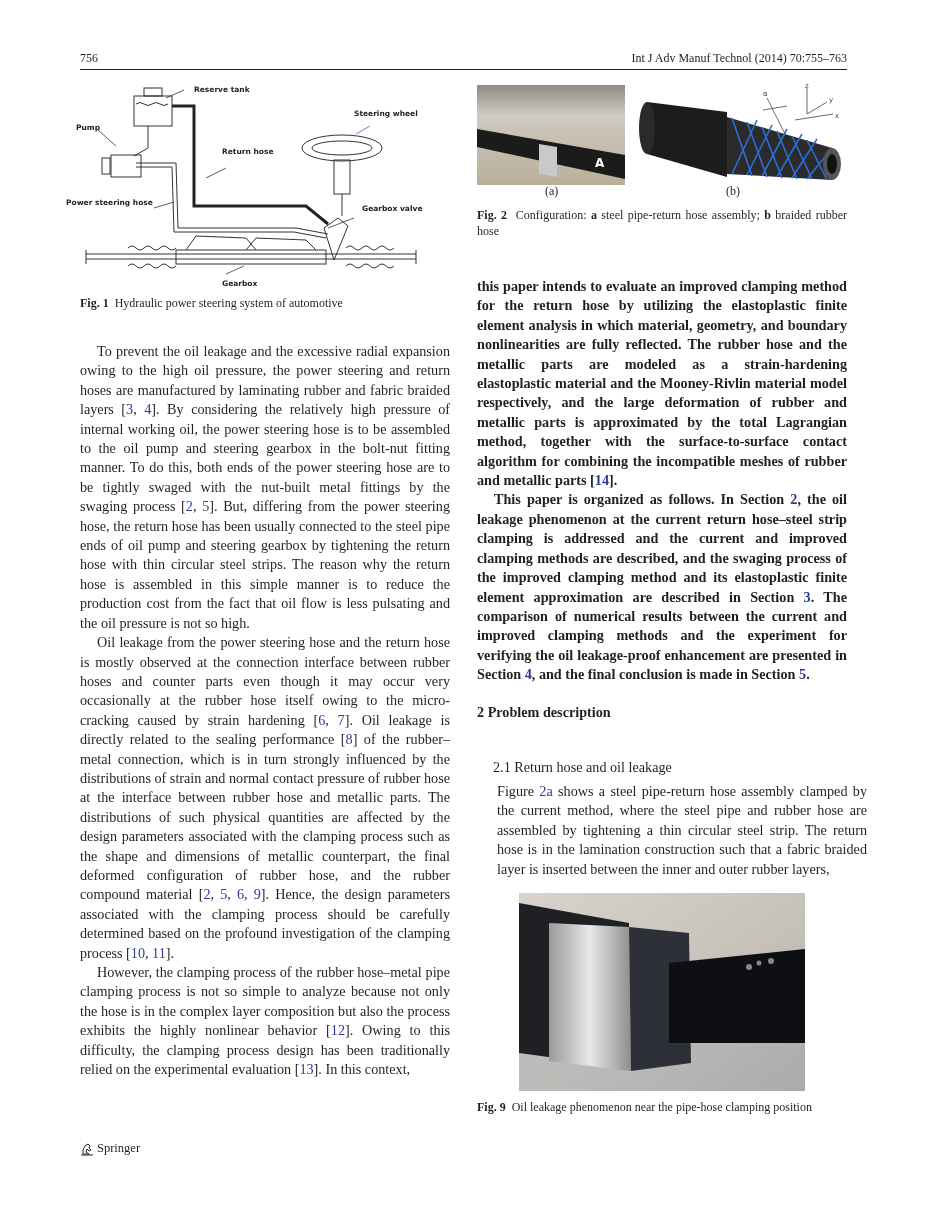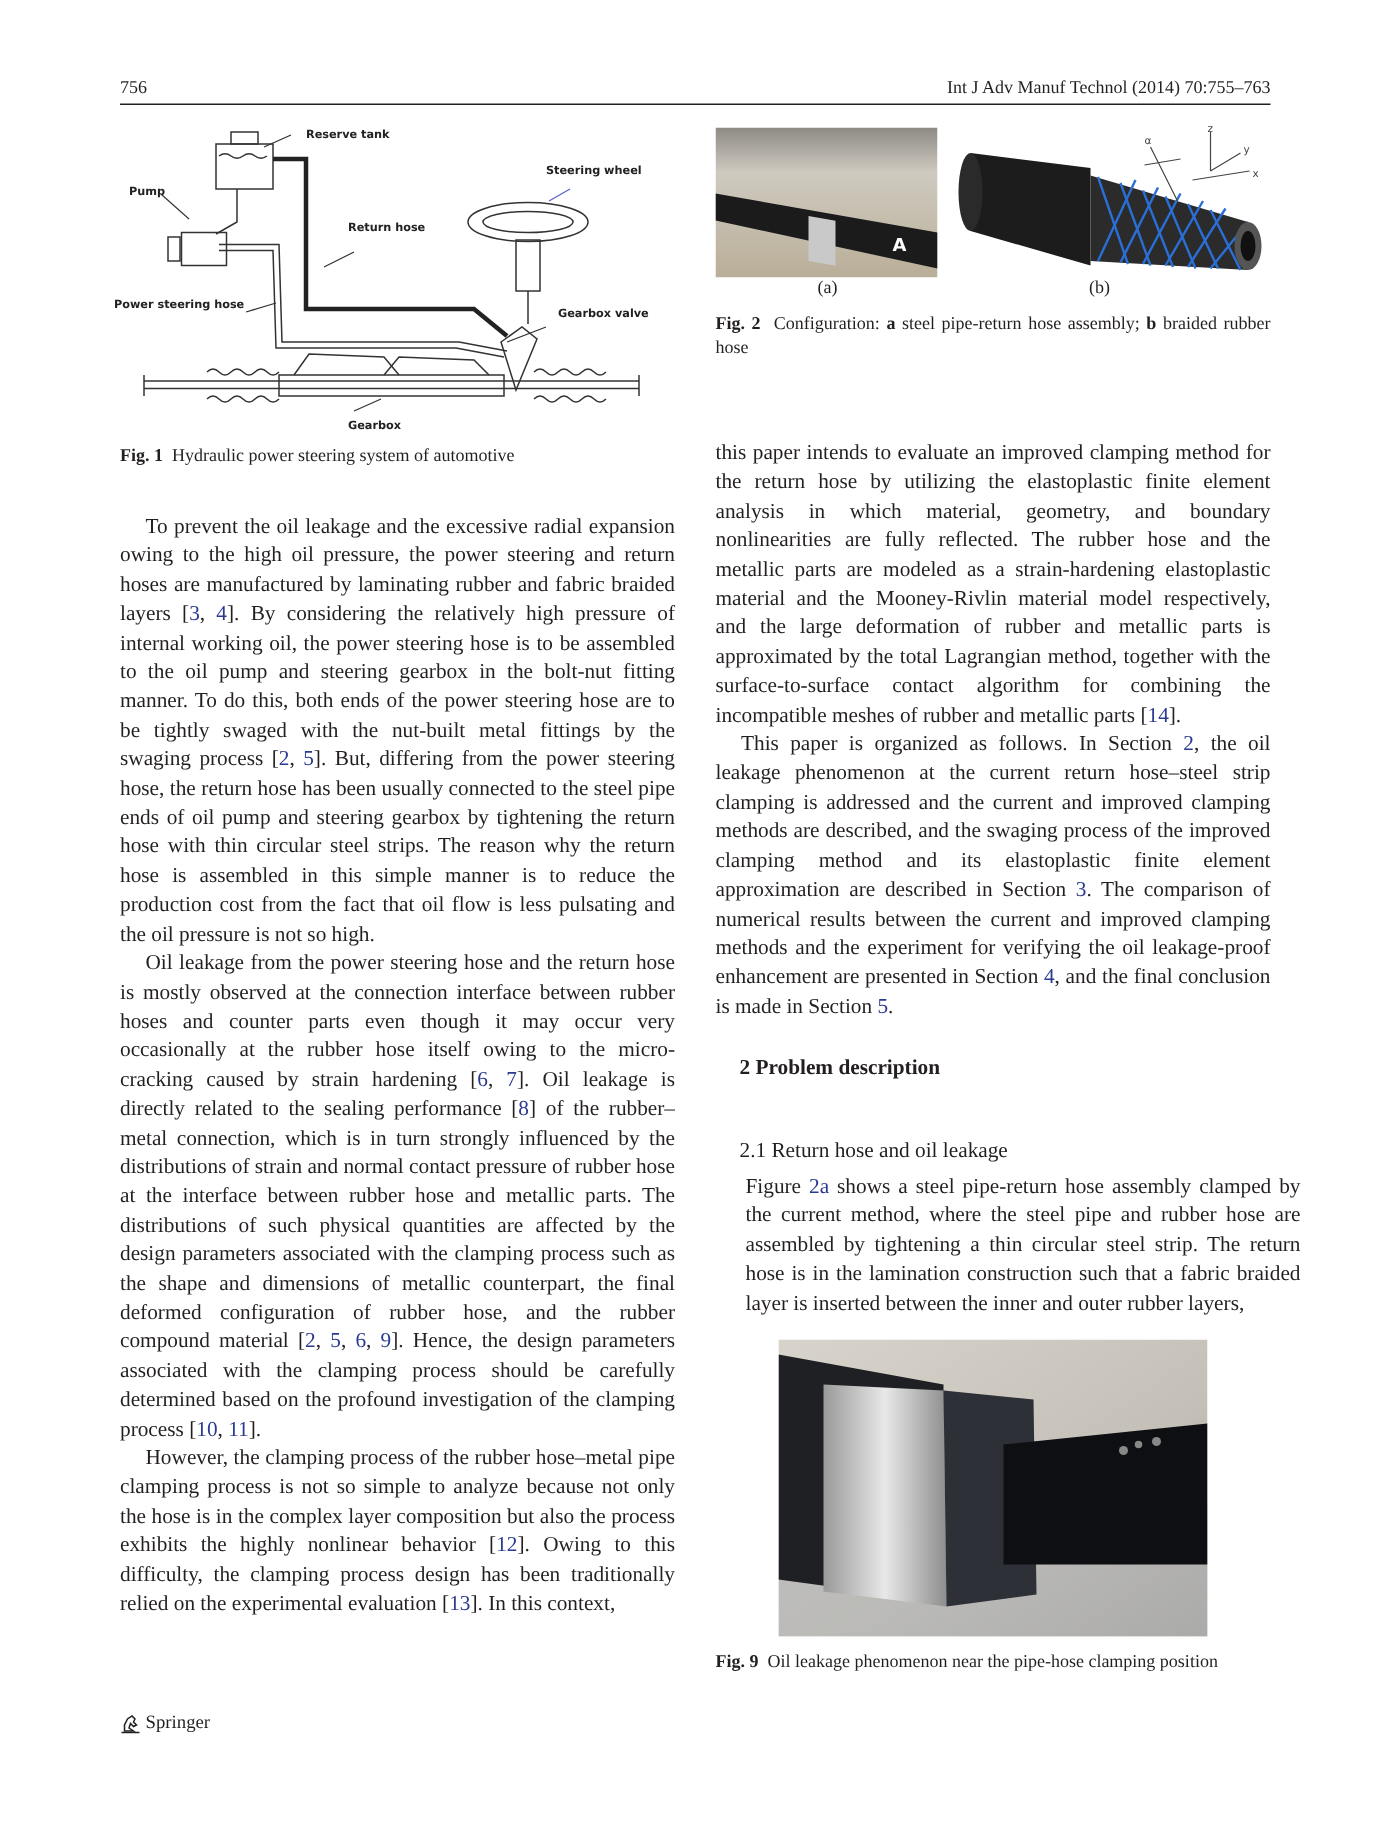--- a/index.html
+++ b/index.html
@@ -13,21 +13,21 @@
   .col-left { left: 80px; }
   .col-right { left: 477px; }
 
   p.body { margin: 0; font-size: 14.2px; line-height: 19.4px; text-align: justify; }
   p.indent { text-indent: 17px; }
   .ref { color: #2b3990; }
 
   .caption { font-size: 12px; line-height: 16px; text-align: justify; }
   .caption b { font-weight: bold; }
 
-  .fig1 { position: absolute; left: 76px; top: 78px; width: 370px; height: 212px; }
+  .fig1 { position: absolute; left: 66px; top: 78px; width: 370px; height: 212px; }
   .fig2a { position: absolute; left: 477px; top: 85px; width: 148px; height: 100px; }
   .fig2b { position: absolute; left: 637px; top: 82px; width: 212px; height: 105px; }
   .fig3 { position: absolute; left: 519px; top: 893px; width: 286px; height: 198px; }
 
   .sublabel { position: absolute; font-size: 12px; }
 
   h2.sec { margin: 0; font-size: 14.2px; font-weight: bold; }
   h3.sub { margin: 16px; font-size: 14.2px; font-weight: normal; }
 
   .footer { position: absolute; left: 80px; top: 1141px; font-size: 12.5px; display: flex; align-items: center; gap: 3px; }
@@ -148,26 +148,26 @@
   <b>b</b>
   <span>braided rubber hose</span>
 </div>
 
 <div class="col col-left" style="top:342px;">
   <p class="body indent"><span>To prevent the oil leakage and the excessive radial expansion owing to the high oil pressure, the power steering and return hoses are manufactured by laminating rubber and fabric braided layers [</span><a class="ref">3</a>, <a class="ref">4</a><span>]. By considering the relatively high pressure of internal working oil, the power steering hose is to be assembled to the oil pump and steering gearbox in the bolt-nut fitting manner. To do this, both ends of the power steering hose are to be tightly swaged with the nut-built metal fittings by the swaging process [</span><a class="ref">2</a>, <a class="ref">5</a><span>]. But, differing from the power steering hose, the return hose has been usually connected to the steel pipe ends of oil pump and steering gearbox by tightening the return hose with thin circular steel strips. The reason why the return hose is assembled in this simple manner is to reduce the production cost from the fact that oil flow is less pulsating and the oil pressure is not so high.</span></p>
   <p class="body indent"><span>Oil leakage from the power steering hose and the return hose is mostly observed at the connection interface between rubber hoses and counter parts even though it may occur very occasionally at the rubber hose itself owing to the micro-cracking caused by strain hardening [</span><a class="ref">6</a>, <a class="ref">7</a><span>]. Oil leakage is directly related to the sealing performance [</span><a class="ref">8</a><span>] of the rubber–metal connection, which is in turn strongly influenced by the distributions of strain and normal contact pressure of rubber hose at the interface between rubber hose and metallic parts. The distributions of such physical quantities are affected by the design parameters associated with the clamping process such as the shape and dimensions of metallic counterpart, the final deformed configuration of rubber hose, and the rubber compound material [</span><a class="ref">2</a>, <a class="ref">5</a>, <a class="ref">6</a>, <a class="ref">9</a><span>]. Hence, the design parameters associated with the clamping process should be carefully determined based on the profound investigation of the clamping process [</span><a class="ref">10</a>, <a class="ref">11</a><span>].</span></p>
   <p class="body indent"><span>However, the clamping process of the rubber hose–metal pipe clamping process is not so simple to analyze because not only the hose is in the complex layer composition but also the process exhibits the highly nonlinear behavior [</span><a class="ref">12</a><span>]. Owing to this difficulty, the clamping process design has been traditionally relied on the experimental evaluation [</span><a class="ref">13</a><span>]. In this context,</span></p>
 </div>
 
-<div class="col col-right" style="top:293px;">
+<div class="col col-right" style="top:277px;font-weight:bold;">
   <p class="body"><span>this paper intends to evaluate an improved clamping method for the return hose by utilizing the elastoplastic finite element analysis in which material, geometry, and boundary nonlinearities are fully reflected. The rubber hose and the metallic parts are modeled as a strain-hardening elastoplastic material and the Mooney-Rivlin material model respectively, and the large deformation of rubber and metallic parts is approximated by the total Lagrangian method, together with the surface-to-surface contact algorithm for combining the incompatible meshes of rubber and metallic parts [</span><a class="ref">14</a><span>].</span></p>
   <p class="body indent"><span>This paper is organized as follows. In Section </span><a class="ref">2</a><span>, the oil leakage phenomenon at the current return hose–steel strip clamping is addressed and the current and improved clamping methods are described, and the swaging process of the improved clamping method and its elastoplastic finite element approximation are described in Section </span><a class="ref">3</a><span>. The comparison of numerical results between the current and improved clamping methods and the experiment for verifying the oil leakage-proof enhancement are presented in Section </span><a class="ref">4</a><span>, and the final conclusion is made in Section </span><a class="ref">5</a><span>.</span></p>
 </div>
 
-<div class="col col-right" style="top:704px;margin-left:16px;">
+<div class="col col-right" style="top:704px;">
   <h2 class="sec">2 Problem description</h2>
 </div>
 <div class="col col-right" style="top:743px;">
   <h3 class="sub">2.1 Return hose and oil leakage</h3>
 </div>
 <div class="col col-right" style="top:782px;margin-left:20px;">
   <p class="body"><span>Figure </span><a class="ref">2a</a><span> shows a steel pipe-return hose assembly clamped by the current method, where the steel pipe and rubber hose are assembled by tightening a thin circular steel strip. The return hose is in the lamination construction such that a fabric braided layer is inserted between the inner and outer rubber layers,</span></p>
 </div>
 
 <div class="fig3">

